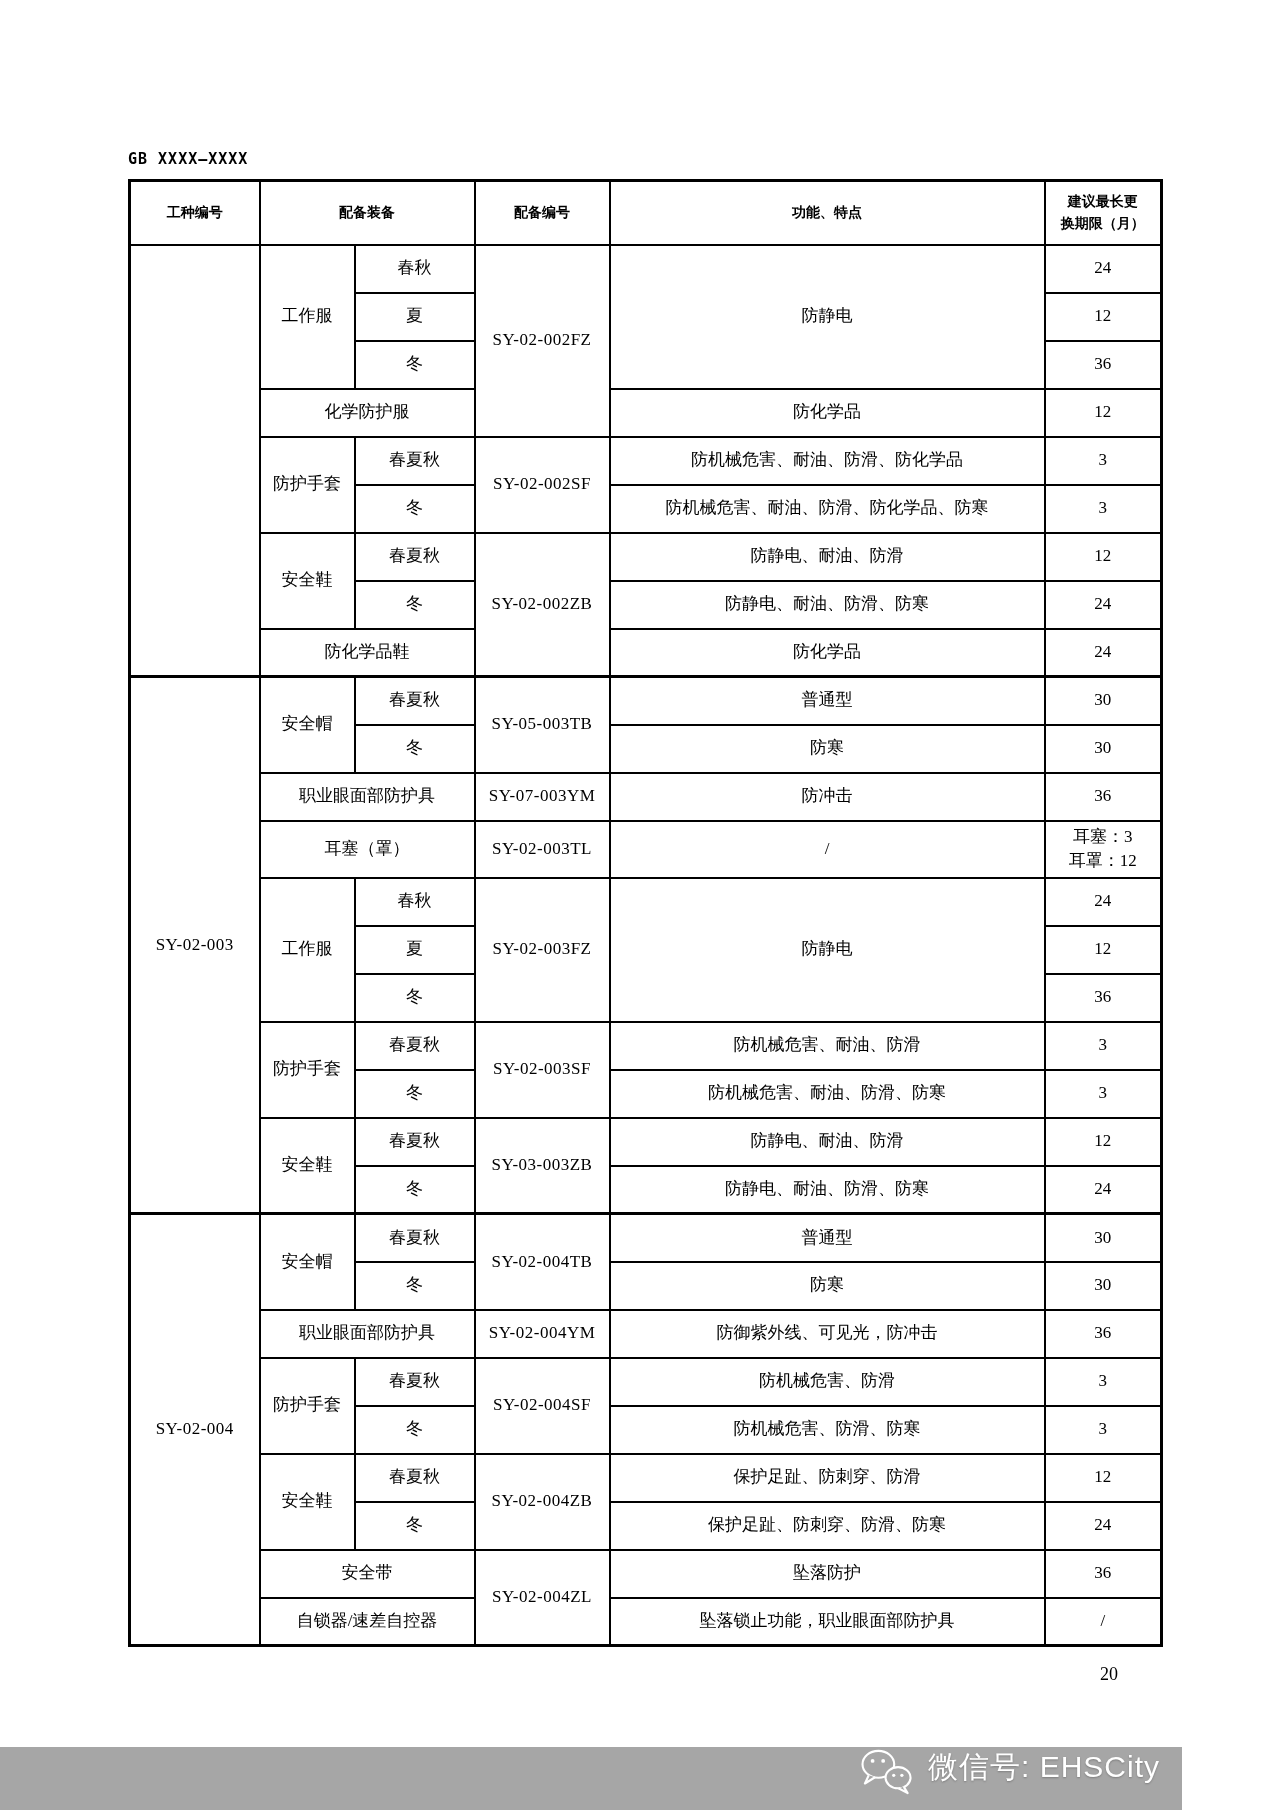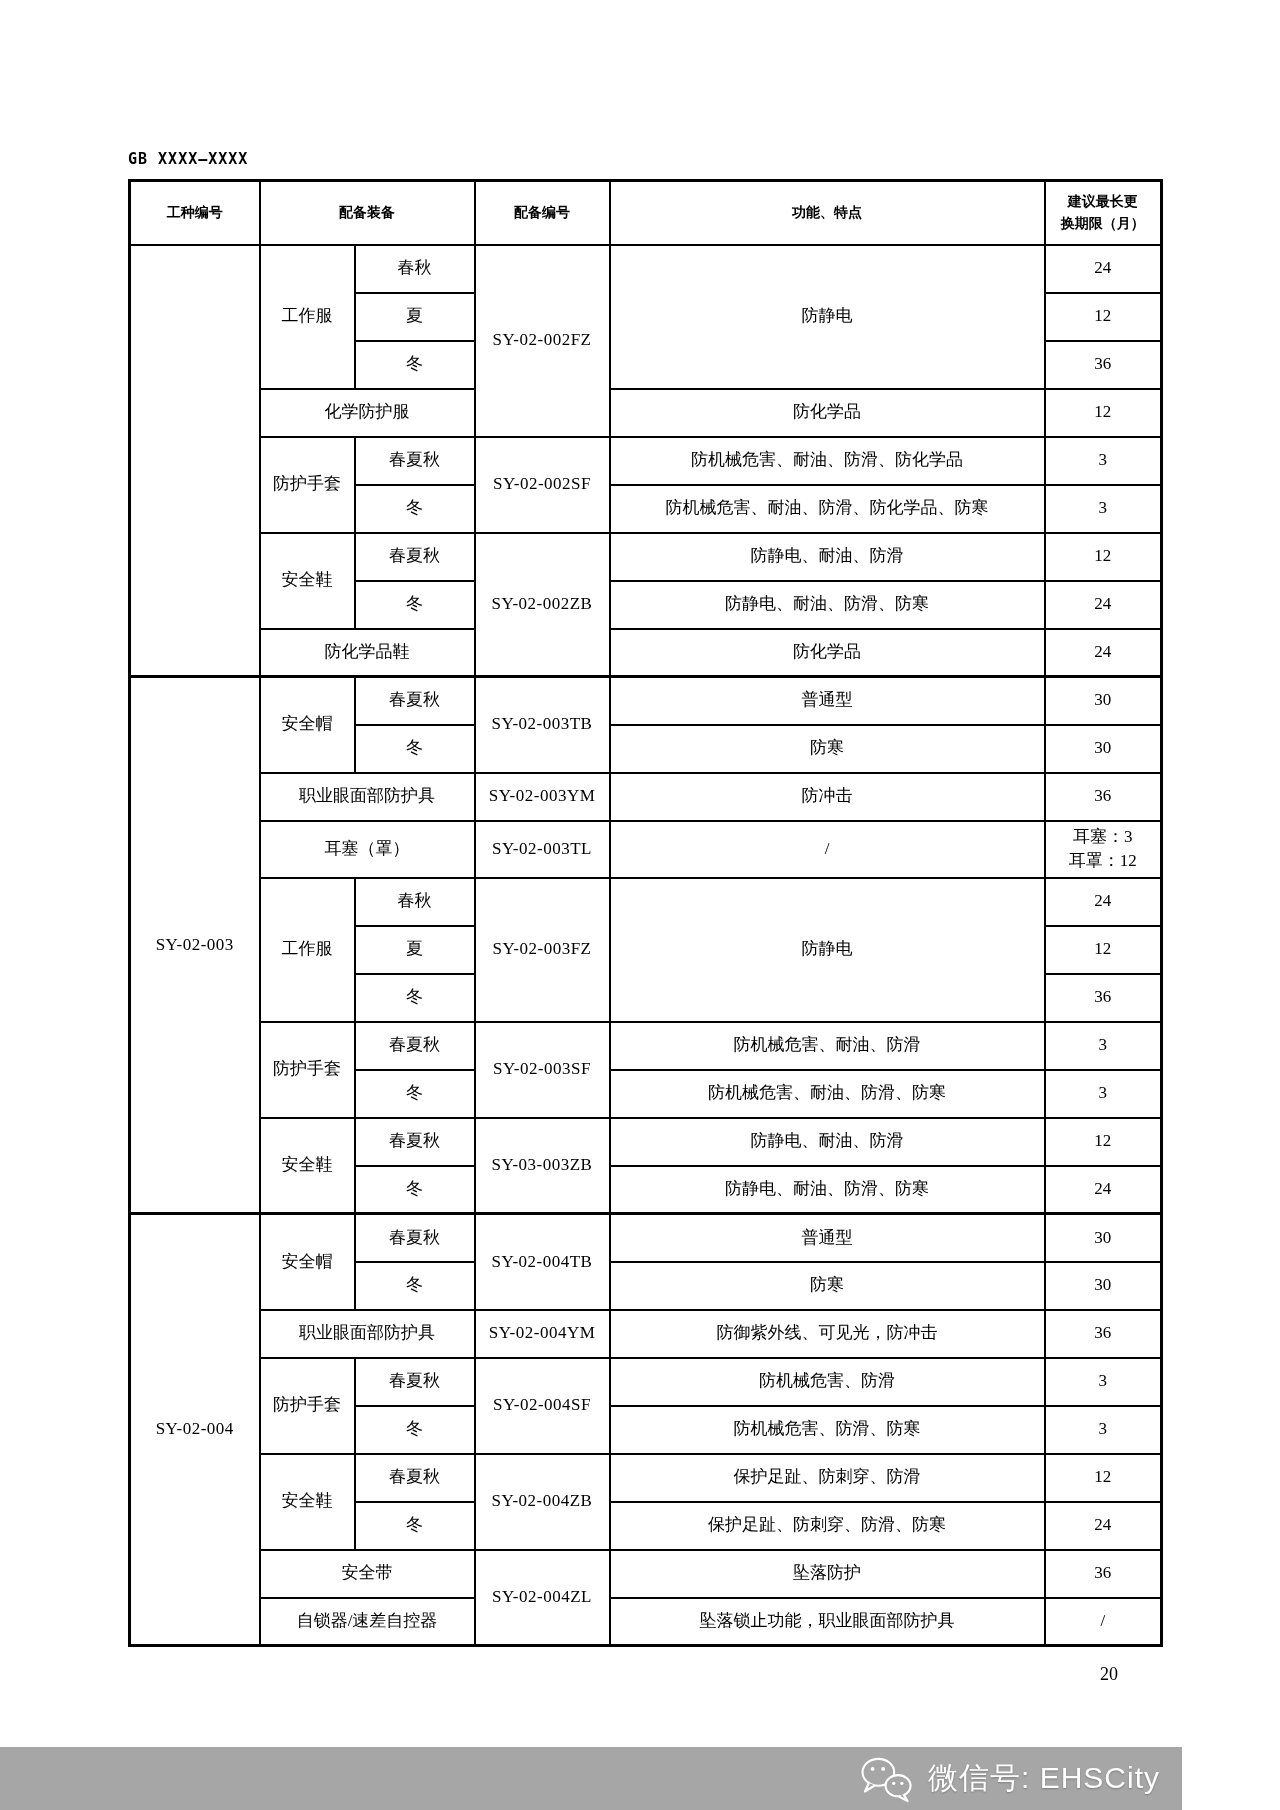--- a/index.html
+++ b/index.html
@@ -18,21 +18,21 @@
   table.ppe th{font-weight:bold;font-size:14px;white-space:pre-line;line-height:1.55;}
   td.k-func{text-align:left;padding-left:12px;border-radius:18px;}
   td.k-period{white-space:pre-line;line-height:1.7;border-radius:24px;}
   td.k-code{letter-spacing:.5px;}
   td.k-worker{letter-spacing:.5px;}
   tr.section-start td{border-top:3px solid #000;}
 
   .page-num{position:absolute;left:1100px;top:1664px;width:56px;font-size:18px;}
 
   .footer-bar{position:absolute;left:0;right:0;bottom:0;height:63px;background:var(--bar,#a6a6a6);
-              display:flex;align-items:center;justify-content:flex-end;padding-right:22px;box-sizing:border-box;gap:12px;}
+              display:flex;justify-content:flex-end;padding-right:22px;box-sizing:border-box;gap:12px;}
   .wm-text{font-family:"Liberation Sans","DejaVu Sans",sans-serif;font-size:30px;color:var(--wm,#fff);
            letter-spacing:1px;text-shadow:0 1px 2px rgba(0,0,0,.25);}
   .wm-icon{width:58px;height:48px;flex:0 0 auto;}
 </style>
 </head>
 <body>
 
 <div class="page">
 
   <div class="gb-label">GB XXXX—XXXX</div>
@@ -104,32 +104,32 @@
         </tr>
         <tr>
           <td colspan="2" class="k-equipment">防化学品鞋</td>
           <td class="k-func">防化学品</td>
           <td class="k-period">24</td>
         </tr>
         <tr class="section-start">
           <td rowspan="11" class="k-worker">SY-02-003</td>
           <td rowspan="2" class="k-equipment">安全帽</td>
           <td class="k-season">春夏秋</td>
-          <td rowspan="2" class="k-code">SY-02-003TB</td>
+          <td rowspan="2" class="k-code">SY-05-003TB</td>
           <td class="k-func">普通型</td>
           <td class="k-period">30</td>
         </tr>
         <tr>
           <td class="k-season">冬</td>
           <td class="k-func">防寒</td>
           <td class="k-period">30</td>
         </tr>
         <tr>
           <td colspan="2" class="k-equipment">职业眼面部防护具</td>
-          <td class="k-code">SY-02-003YM</td>
+          <td class="k-code">SY-07-003YM</td>
           <td class="k-func">防冲击</td>
           <td class="k-period">36</td>
         </tr>
         <tr>
           <td colspan="2" class="k-equipment">耳塞（罩）</td>
           <td class="k-code">SY-02-003TL</td>
           <td class="k-func">/</td>
           <td class="k-period">耳塞：3
 耳罩：12</td>
         </tr>

